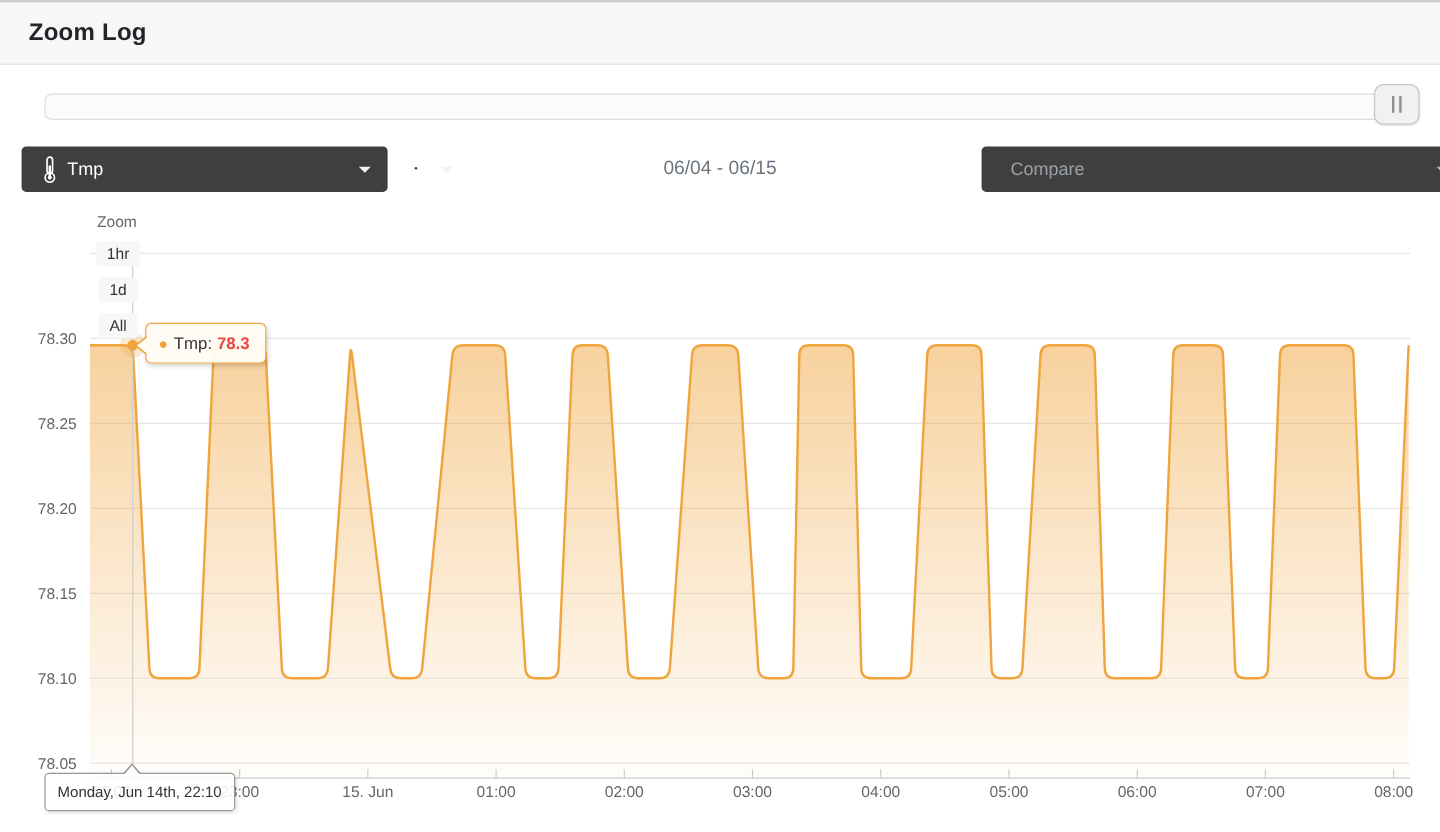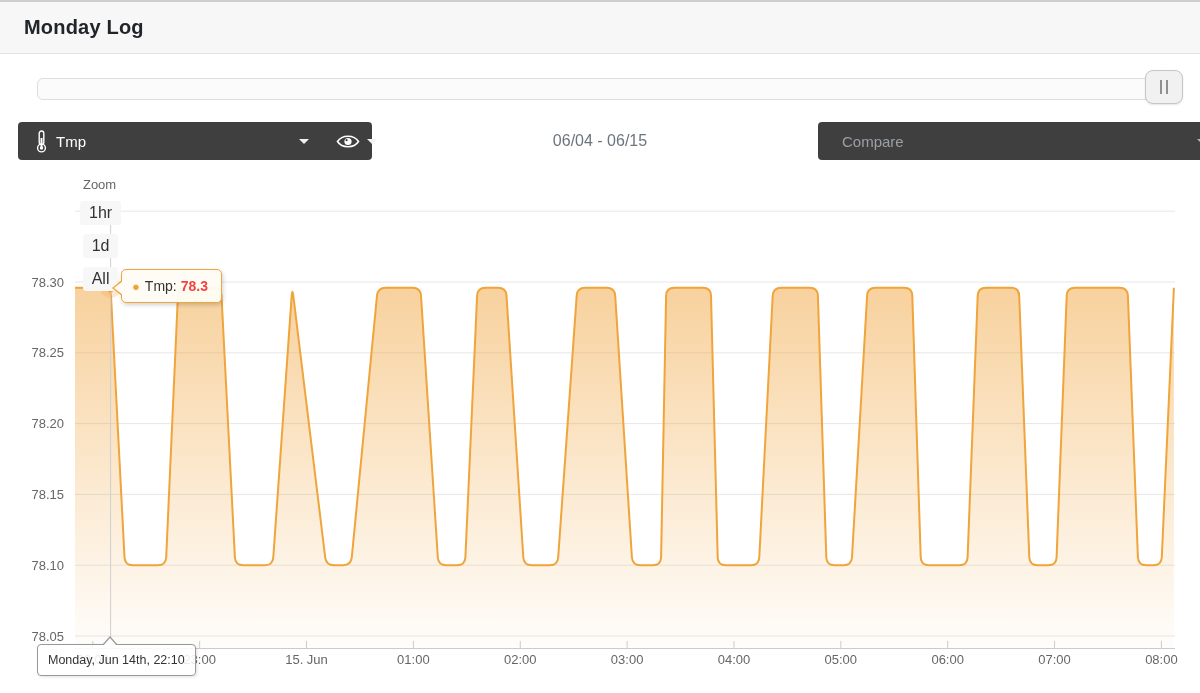--- a/index.html
+++ b/index.html
@@ -27,40 +27,40 @@
     box-shadow:0 1px 2px rgba(0,0,0,.10);
     display:flex;align-items:center;justify-content:center;gap:4px;cursor:ew-resize;
   }
   .nav-handle i{display:block;width:2px;height:14px;background:#909090;}
 
   
   .dark-bar{
     position:absolute;top:122px;height:38px;background:#3f3f3f;border-radius:4px;
     display:flex;align-items:center;box-sizing:border-box;color:#fff;cursor:pointer;
   }
-  .sensor-bar{left:18px;width:354px;}
+  .sensor-bar{left:18px;width:305px;}
   .sensor-bar .sensor-label{margin-left:9px;font-size:15px;color:#fff;}
   .icon-thermo{margin-left:18px;width:11px;height:23px;display:block;}
   .caret{width:0;height:0;border-left:5px solid transparent;border-right:5px solid transparent;border-top:5px solid #f2f2f2;}
   .caret-sensor{position:absolute;left:281px;top:17px;}
   .eye-group{position:absolute;left:318px;top:0;height:38px;display:flex;align-items:center;gap:7px;cursor:pointer;}
   .icon-eye{width:24px;height:17px;display:block;}
   .date-range{
     position:absolute;left:0;top:132px;width:1200px;text-align:center;
     font-size:16px;color:#6c757d;pointer-events:none;
   }
   .compare-bar{left:818px;width:406px;justify-content:space-between;padding:0 17px 0 24px;}
   .compare-label{font-size:15px;color:#9aa0a6;}
   .caret-compare{border-top-color:#b5b5b5;}
 
   
   .zoom-row{position:absolute;left:80px;top:177px;height:23px;display:flex;align-items:center;gap:9px;flex-direction:column;}
   .zoom-label{font-size:13px;color:#666;margin-right:2px;}
   .zoom-btn{
-    font-family:inherit;font-size:16px;color:#333;background:#f7f7f7;border:none;
+    font-family:inherit;font-size:13px;color:#333;background:#f7f7f7;border:none;
     border-radius:3px;padding:4px 9px;cursor:pointer;line-height:1;
   }
 
   
   #chart-svg{position:absolute;left:0;top:0;width:1200px;height:693px;}
 
   
   .chart-tooltip{
     position:absolute;left:121px;top:269px;z-index:5;white-space:nowrap;
     background:rgba(254,252,245,.96);border:1px solid #f0a43c;border-radius:5px;
@@ -146,21 +146,21 @@
       <text x="1161.4099999999999" y="664" text-anchor="middle">08:00</text>
     </g>
     <path d="M 75.0 287.7 L 102.6 287.7 Q 110.6 287.7 111.0 295.7 L 124.5 557.2 Q 124.9 565.2 132.9 565.2 L 157.8 565.2 Q 165.8 565.2 166.2 557.2 L 177.9 295.7 Q 178.3 287.7 186.3 287.7 L 213.0 287.7 Q 221.0 287.7 221.5 295.7 L 234.9 557.2 Q 235.3 565.2 243.3 565.2 L 264.7 565.2 Q 272.7 565.2 273.3 557.2 L 291.7 295.6 Q 292.3 287.7 293.3 295.6 L 325.2 557.3 Q 326.1 565.2 334.1 565.2 L 343.1 565.2 Q 351.1 565.2 351.8 557.2 L 377.0 295.6 Q 377.8 287.7 385.8 287.7 L 412.5 287.7 Q 420.5 287.7 421.0 295.6 L 437.8 557.2 Q 438.3 565.2 446.3 565.2 L 457.0 565.2 Q 465.0 565.2 465.4 557.2 L 477.1 295.7 Q 477.5 287.7 485.5 287.7 L 498.0 287.7 Q 506.0 287.7 506.5 295.6 L 523.3 557.2 Q 523.8 565.2 531.8 565.2 L 549.7 565.2 Q 557.7 565.2 558.2 557.2 L 576.7 295.6 Q 577.2 287.7 585.2 287.7 L 606.6 287.7 Q 614.6 287.7 615.2 295.6 L 631.9 557.2 Q 632.5 565.2 640.5 565.2 L 652.9 565.2 Q 660.9 565.2 661.1 557.2 L 666.1 295.7 Q 666.3 287.7 674.3 287.7 L 702.8 287.7 Q 710.8 287.7 711.0 295.7 L 717.7 557.2 Q 717.9 565.2 725.9 565.2 L 750.9 565.2 Q 758.9 565.2 759.3 557.2 L 772.7 295.7 Q 773.2 287.7 781.2 287.7 L 809.7 287.7 Q 817.7 287.7 817.9 295.7 L 826.3 557.2 Q 826.6 565.2 834.6 565.2 L 843.5 565.2 Q 851.5 565.2 852.0 557.2 L 867.1 295.7 Q 867.5 287.7 875.5 287.7 L 904.1 287.7 Q 912.1 287.7 912.3 295.7 L 920.7 557.2 Q 921.0 565.2 929.0 565.2 L 959.3 565.2 Q 967.3 565.2 967.6 557.2 L 977.7 295.7 Q 978.0 287.7 986.0 287.7 L 1010.9 287.7 Q 1018.9 287.7 1019.2 295.7 L 1029.3 557.2 Q 1029.6 565.2 1037.6 565.2 L 1048.3 565.2 Q 1056.3 565.2 1056.6 557.2 L 1066.7 295.7 Q 1067.0 287.7 1075.0 287.7 L 1119.6 287.7 Q 1127.6 287.7 1127.9 295.7 L 1137.9 557.2 Q 1138.3 565.2 1146.3 565.2 L 1153.4 565.2 Q 1161.4 565.2 1161.8 557.2 L 1173.9 287.7 L 1173.9 648.5 L 75.0 648.5 Z" fill="url(#areaGrad)" stroke="none"></path>
     <path d="M 75.0 287.7 L 102.6 287.7 Q 110.6 287.7 111.0 295.7 L 124.5 557.2 Q 124.9 565.2 132.9 565.2 L 157.8 565.2 Q 165.8 565.2 166.2 557.2 L 177.9 295.7 Q 178.3 287.7 186.3 287.7 L 213.0 287.7 Q 221.0 287.7 221.5 295.7 L 234.9 557.2 Q 235.3 565.2 243.3 565.2 L 264.7 565.2 Q 272.7 565.2 273.3 557.2 L 291.7 295.6 Q 292.3 287.7 293.3 295.6 L 325.2 557.3 Q 326.1 565.2 334.1 565.2 L 343.1 565.2 Q 351.1 565.2 351.8 557.2 L 377.0 295.6 Q 377.8 287.7 385.8 287.7 L 412.5 287.7 Q 420.5 287.7 421.0 295.6 L 437.8 557.2 Q 438.3 565.2 446.3 565.2 L 457.0 565.2 Q 465.0 565.2 465.4 557.2 L 477.1 295.7 Q 477.5 287.7 485.5 287.7 L 498.0 287.7 Q 506.0 287.7 506.5 295.6 L 523.3 557.2 Q 523.8 565.2 531.8 565.2 L 549.7 565.2 Q 557.7 565.2 558.2 557.2 L 576.7 295.6 Q 577.2 287.7 585.2 287.7 L 606.6 287.7 Q 614.6 287.7 615.2 295.6 L 631.9 557.2 Q 632.5 565.2 640.5 565.2 L 652.9 565.2 Q 660.9 565.2 661.1 557.2 L 666.1 295.7 Q 666.3 287.7 674.3 287.7 L 702.8 287.7 Q 710.8 287.7 711.0 295.7 L 717.7 557.2 Q 717.9 565.2 725.9 565.2 L 750.9 565.2 Q 758.9 565.2 759.3 557.2 L 772.7 295.7 Q 773.2 287.7 781.2 287.7 L 809.7 287.7 Q 817.7 287.7 817.9 295.7 L 826.3 557.2 Q 826.6 565.2 834.6 565.2 L 843.5 565.2 Q 851.5 565.2 852.0 557.2 L 867.1 295.7 Q 867.5 287.7 875.5 287.7 L 904.1 287.7 Q 912.1 287.7 912.3 295.7 L 920.7 557.2 Q 921.0 565.2 929.0 565.2 L 959.3 565.2 Q 967.3 565.2 967.6 557.2 L 977.7 295.7 Q 978.0 287.7 986.0 287.7 L 1010.9 287.7 Q 1018.9 287.7 1019.2 295.7 L 1029.3 557.2 Q 1029.6 565.2 1037.6 565.2 L 1048.3 565.2 Q 1056.3 565.2 1056.6 557.2 L 1066.7 295.7 Q 1067.0 287.7 1075.0 287.7 L 1119.6 287.7 Q 1127.6 287.7 1127.9 295.7 L 1137.9 557.2 Q 1138.3 565.2 1146.3 565.2 L 1153.4 565.2 Q 1161.4 565.2 1161.8 557.2 L 1173.9 287.7" fill="none" stroke="#f0a43c" stroke-width="2" stroke-linejoin="round"></path>
     <line x1="110.62" x2="110.62" y1="213" y2="648.5" stroke="#cfcfcf" stroke-width="1"></line>
     <circle cx="110.62" cy="287.6639999999868" r="10.5" fill="#f0a43c" fill-opacity="0.25"></circle>
     <circle cx="110.62" cy="287.6639999999868" r="4.5" fill="#f0a43c"></circle>
   </svg>
 
 <div class="header">
-  <span class="title">Monday Log</span>
+  <span class="title">Zoom Log</span>
 </div>
 
 <div class="nav-track"></div>
 <div class="nav-handle">
   <span style="display:flex;gap:4px;">
       <i></i>
       <i></i>
     </span>
 </div>
 

